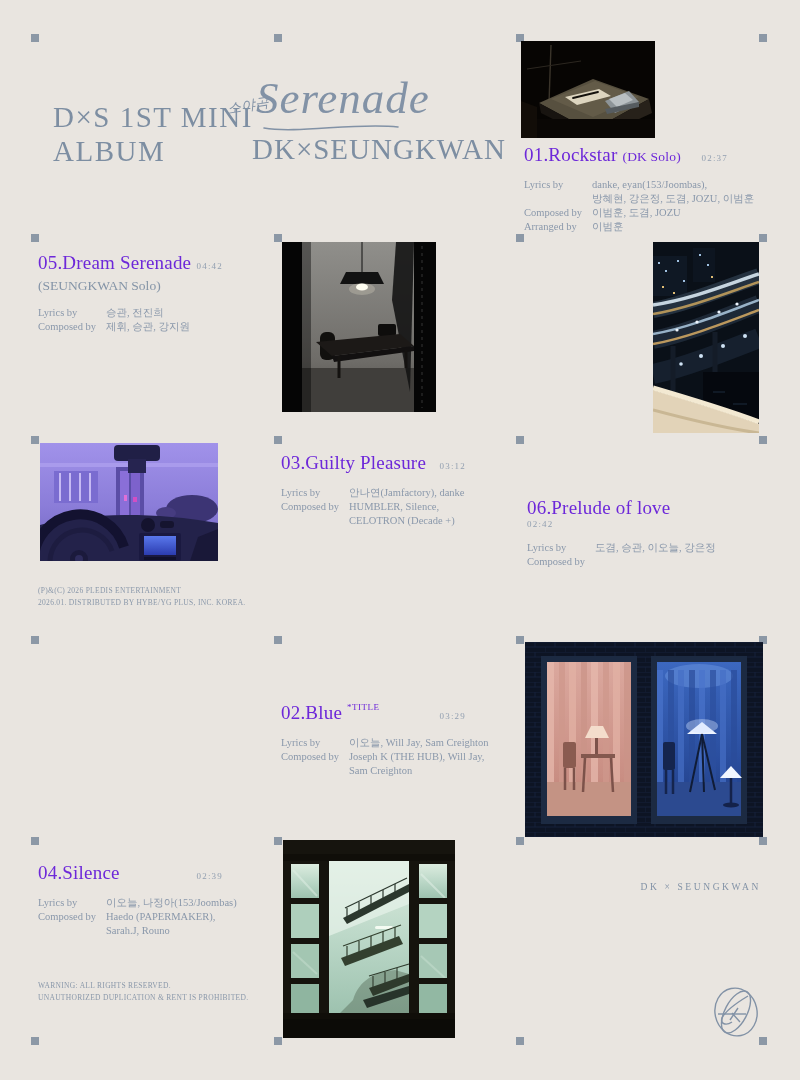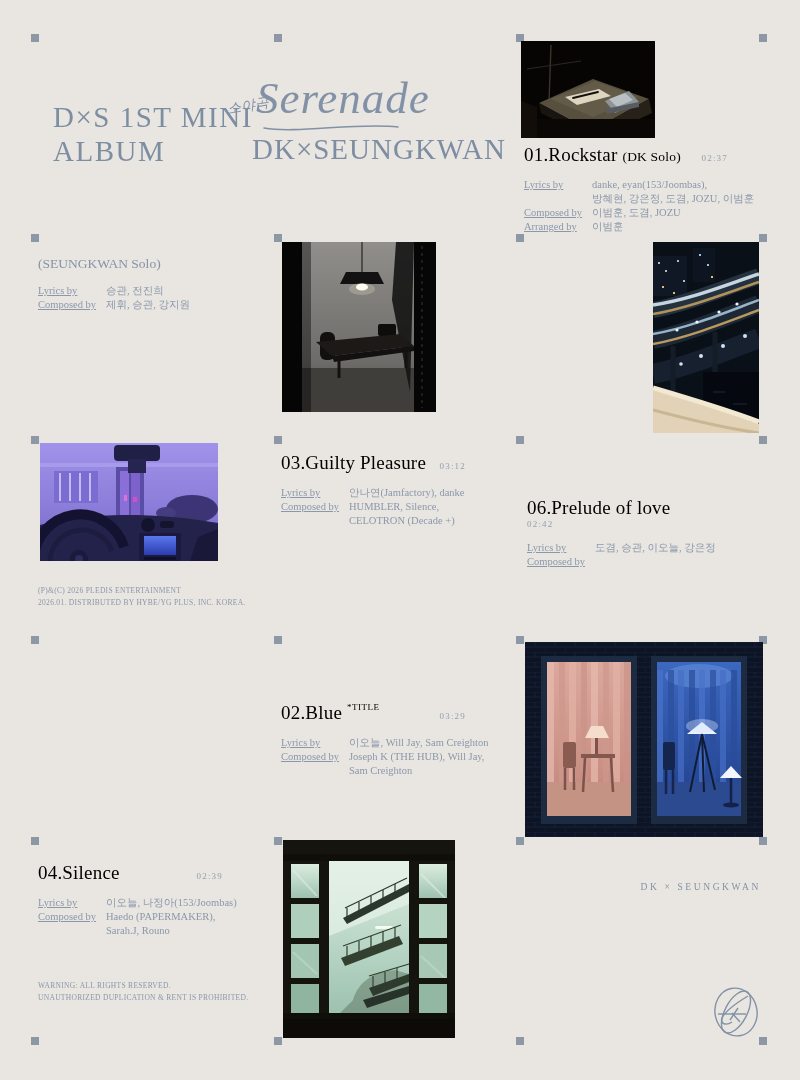--- a/index.html
+++ b/index.html
@@ -13,28 +13,28 @@
                letter-spacing:1.5px;color:#7d8ea2;font-weight:400;margin-left:15px;}
   .korean-script{position:absolute;left:227px;top:97px;font-size:14px;font-style:italic;
                  transform:rotate(-9deg);color:#8292a6;}
   .script-title{position:absolute;left:256px;top:72px;font-size:45px;font-style:italic;
                 color:#8292a6;letter-spacing:1px;}
   .swash{position:absolute;left:262px;top:121px;}
   .artist-title{position:absolute;left:252px;top:133px;font-size:29px;letter-spacing:1px;color:#7d8ea2;}
 
   .track{position:absolute;}
   .t-head{display:flex;justify-content:space-between;align-items:baseline;}
-  .t-title{margin:0;font-size:19px;font-weight:400;letter-spacing:.2px;color:#000000;white-space:nowrap;}
+  .t-title{margin:0;font-size:19px;font-weight:400;letter-spacing:.2px;color:#6d28d9;white-space:nowrap;}
   .t-suffix{font-size:13.5px;}
   .t-tag{font-size:9px;vertical-align:9px;letter-spacing:.5px;}
   .t-time{font-size:9px;letter-spacing:1.2px;color:#93a0b1;}
   .t-sub{font-size:13.5px;margin-top:4px;color:#8494a7;}
   .credits{display:grid;grid-template-columns:68px 1fr;margin-top:12px;
            font-size:10.5px;line-height:14px;color:#8a98ab;}
-  .c-label{white-space:nowrap;text-decoration:underline;}
+  .c-label{white-space:nowrap;}
   .c-val div{white-space:nowrap;}
 
   .small-print{position:absolute;font-size:7.5px;line-height:11.5px;letter-spacing:.3px;color:#8a98aa;}
   .footer-label{position:absolute;left:560px;top:882px;width:201px;text-align:right;
                 font-size:9.5px;letter-spacing:2.6px;color:#8292a6;}
   .logo{position:absolute;left:708px;top:984px;}
 </style>
 </head>
 <body>
 
@@ -392,20 +392,24 @@
           <div>이범훈, 도겸, JOZU</div>
         </div>
       <div class="c-label">Arranged by</div>
       <div class="c-val">
           <div>이범훈</div>
         </div>
     </div>
   </section>
 
   <section class="track" style="left:38px;top:252px;width:232px;">
+    <div class="t-head" style="width:185px;">
+      <h2 class="t-title">05.Dream Serenade</h2>
+      <span class="t-time">04:42</span>
+    </div>
     <div class="t-sub">(SEUNGKWAN Solo)</div>
     <div class="credits">
       <div class="c-label">Lyrics by</div>
       <div class="c-val">
           <div>승관, 전진희</div>
         </div>
       <div class="c-label">Composed by</div>
       <div class="c-val">
           <div>제휘, 승관, 강지원</div>
         </div>

